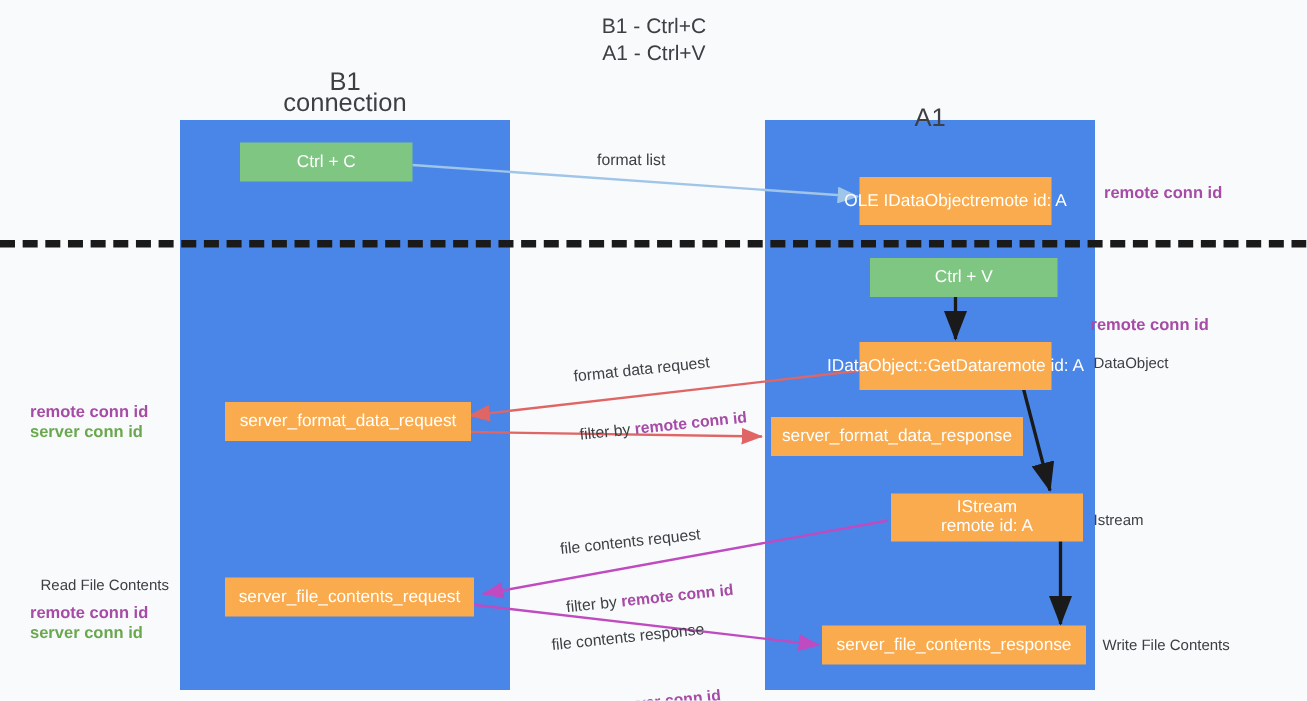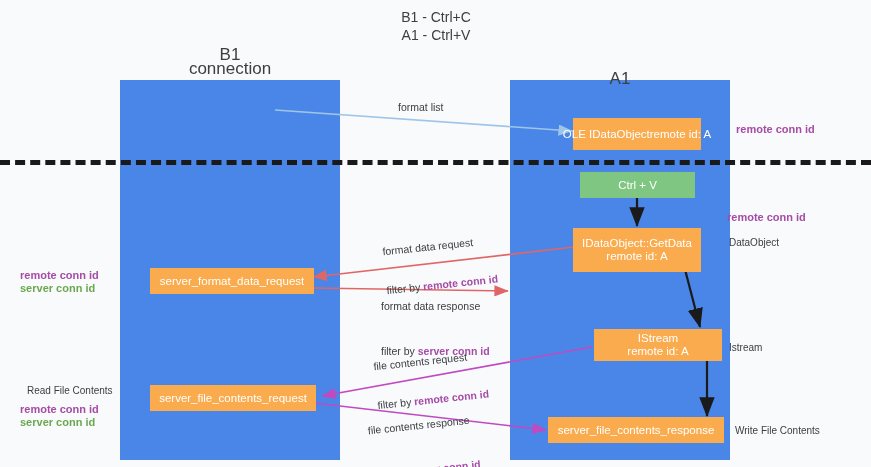--- a/index.html
+++ b/index.html
@@ -95,56 +95,54 @@
 
     <line x1="314" y1="403" x2="546" y2="430" stroke="#c04ac0" stroke-width="1.6" marker-end="url(#ah-mag)"></line>
 
     <line x1="707" y1="360" x2="707" y2="416" stroke="#1a1a1a" stroke-width="2.2" marker-end="url(#ah-blk)"></line>
 
     <line x1="676" y1="260" x2="676" y2="288" stroke="#1a1a1a" stroke-width="0"></line>
   </svg>
 
   <div class="divider" style="top:160px;"></div>
 
+  <div class="box green" style="left:160px;top:95px;width:115px;height:26px;">Ctrl + C</div>
 
   <div class="box orange" style="left:573px;top:118px;width:128px;height:32px;flex-direction:row;">
     <span>OLE IDataObject</span>
     <span>remote id: A</span>
   </div>
 
-  <div class="box green" style="left:580px;top:172px;width:115px;height:26px;">Ctrl + V</div>
+  <div class="box green" style="left:580px;top:172px;width:125px;height:26px;">Ctrl + V</div>
 
-  <div class="box orange" style="left:573px;top:228px;width:128px;height:44px;flex-direction:column;">
+  <div class="box orange" style="left:573px;top:228px;width:128px;height:32px;flex-direction:row;">
     <span>IDataObject::GetData</span>
     <span>remote id: A</span>
   </div>
 
   <div class="box orange" style="left:150px;top:268px;width:164px;height:26px;">server_format_data_request</div>
 
+  <div class="box orange" style="left:514px;top:278px;width:168px;height:26px;">server_format_data_response</div>
 
   <div class="box orange" style="left:594px;top:329px;width:128px;height:32px;flex-direction:column;">
     <span>IStream</span>
     <span>remote id: A</span>
   </div>
 
   <div class="box orange" style="left:548px;top:417px;width:176px;height:26px;">server_file_contents_response</div>
 
   <div class="box orange" style="left:150px;top:385px;width:166px;height:26px;">server_file_contents_request</div>
 
   <div class="lbl" style="left:398px;top:101px;text-align:right;">format list</div>
 
   <div class="lbl rot" style="left:390px;top:219px;transform:rotate(-6deg);">
     <div><span>format data request</span></div>
     <div><span>filter by </span><span class="purple">remote conn id</span></div>
   </div>
 
-  <div class="lbl" style="left:381px;top:274px;">
-    <div><span>format data response</span></div>
-    <div style="margin-top:6px;"><span>filter by </span><span class="purple">server conn id</span></div>
-  </div>
 
   <div class="lbl rot" style="left:381px;top:334px;transform:rotate(-6deg);">
     <div><span>file contents request</span></div>
     <div><span>filter by </span><span class="purple">remote conn id</span></div>
   </div>
 
   <div class="lbl rot" style="left:376px;top:398px;transform:rotate(-6deg);">
     <div><span>file contents response</span></div>
     <div style="margin-top:6px;"><span>filter by </span><span class="purple">server conn id</span></div>
   </div>

